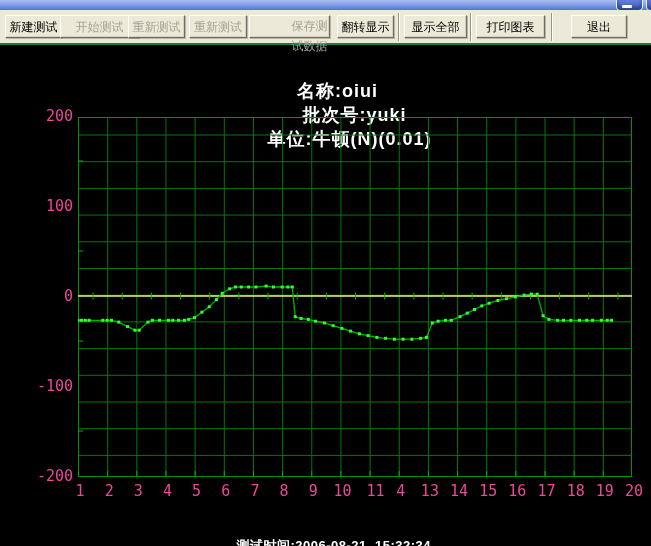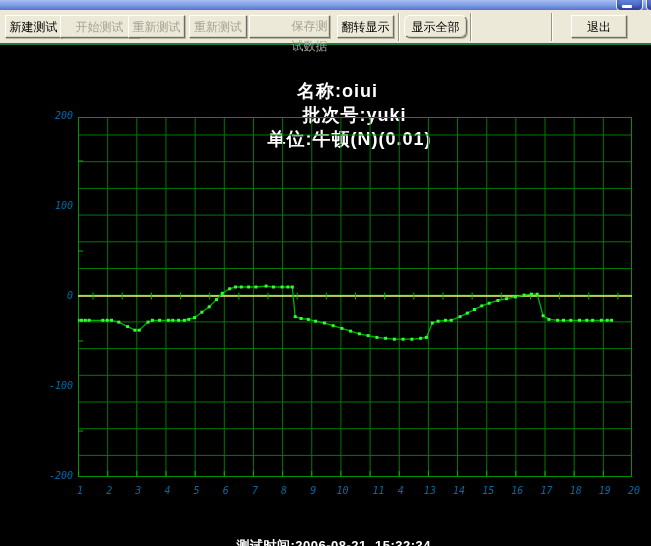--- a/index.html
+++ b/index.html
@@ -22,22 +22,22 @@
   .tbtn.disabled{color:#a5a294;}
   .tsep{position:absolute;top:3px;width:1px;height:28px;background:#9a9683;border-right:1px solid #ffffff;}
   
   .chart-header{position:absolute;left:0;top:58px;width:651px;text-align:center;color:#fff;
      font-weight:bold;font-size:18px;letter-spacing:1px;white-space:pre;}
   .chart-header span{display:inline-block;}
   .hdr-batch{margin-left:34px;}
   .hdr-unit{margin-left:24px;}
   
   .plot{position:absolute;left:78px;top:117px;width:554px;height:360px;}
-  .axis-label{position:absolute;color:#0369a1;font-family:"DejaVu Sans Mono","Liberation Mono",monospace;
-      font-size:10px;line-height:16px;font-style:italic;}
+  .axis-label{position:absolute;color:#ec4899;font-family:"DejaVu Sans Mono","Liberation Mono",monospace;
+      font-size:15px;line-height:16px;}
   .ylab{width:48px;text-align:right;}
   .xlab{width:26px;text-align:center;}
   
   .status{position:absolute;left:0;top:522px;width:651px;text-align:center;color:#fff;
       font-weight:bold;font-size:13px;letter-spacing:.5px;white-space:pre;}
 </style>
 </head>
 <body>
 
 <div class="window">
@@ -49,21 +49,22 @@
     <div class="tb-btn" style="left:646px;width:14px;"></div>
   </div>
 
   <div class="toolbar" id="toolbar">
       <button class="tbtn" style="left: 5px; width: 57px;">新建测试</button>
       <button class="tbtn disabled" style="left: 60px; width: 79px;">开始测试</button>
       <button class="tbtn disabled" style="left: 128px; width: 57px;">重新测试</button>
       <button class="tbtn disabled" style="left: 189px; width: 58px;">重新测试</button>
       <button class="tbtn disabled" style="left: 249px; width: 81px; padding-left: 40px;">保存测试数据</button>
       <button class="tbtn" style="left: 337px; width: 57px;">翻转显示</button>
-      <button class="tbtn" style="left: 404px; width: 63px; border-radius: 6px;">显示全部</button>
+      <button class="tbtn" style="left: 404px; width: 63px;">显示全部</button>
+      <button class="tbtn" style="left: 476px; width: 69px;">打印图表</button>
       <button class="tbtn" style="left: 571px; width: 56px;">退出</button>
       <div class="tsep" style="left: 398px;"></div>
       <div class="tsep" style="left: 470px;"></div>
       <div class="tsep" style="left: 551px;"></div>
     </div>
 
   <div class="chart-header">
     <span class="hdr-name">名称:oiui</span>
     <span class="hdr-batch">批次号:yuki</span>
     <span class="hdr-unit">单位:牛顿(N)(0.01)</span>

